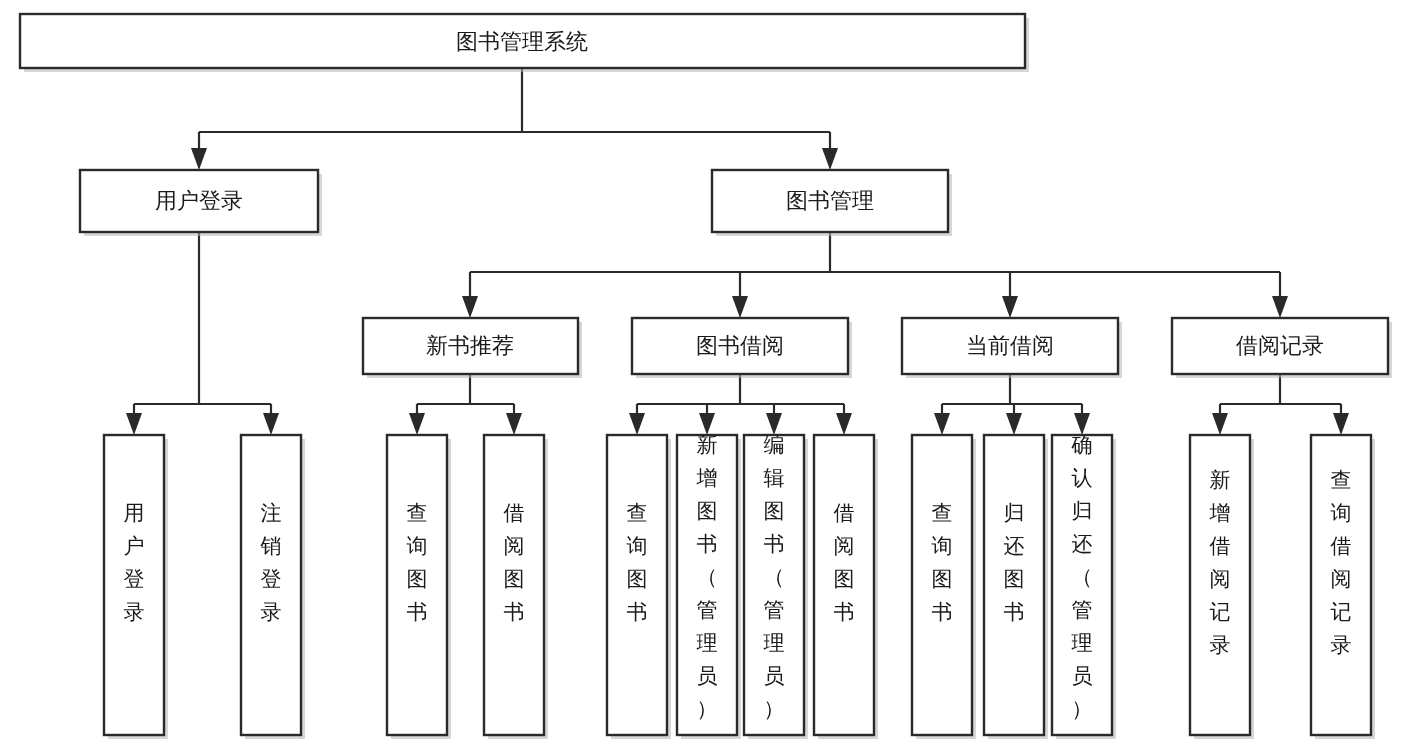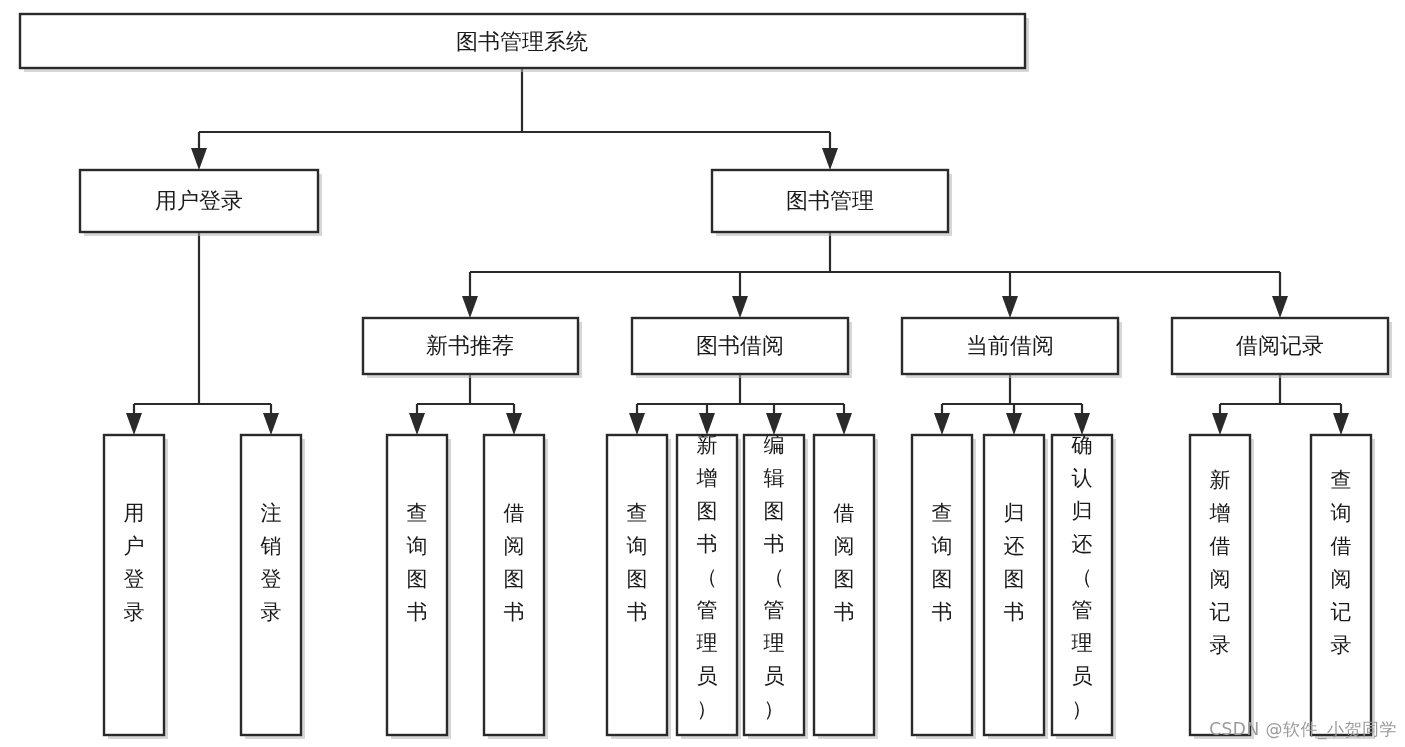--- a/index.html
+++ b/index.html
@@ -232,14 +232,13 @@
 
       <g>
         <rect class="node-shadow" x="1315" y="439" width="60" height="300"></rect>
         <rect class="node-box" x="1311" y="435" width="60" height="300"></rect>
         <text class="node-label-vertical vtext" x="1341" y="487"><tspan x="1341" y="487">查</tspan><tspan x="1341" y="520">询</tspan><tspan x="1341" y="553">借</tspan><tspan x="1341" y="586">阅</tspan><tspan x="1341" y="619">记</tspan><tspan x="1341" y="652">录</tspan></text>
       </g>
 
     </g>
   </svg>
 
-  <div class="watermark">CSDN @软件_小贺同学</div>
 </div>
 
 </body></html>

